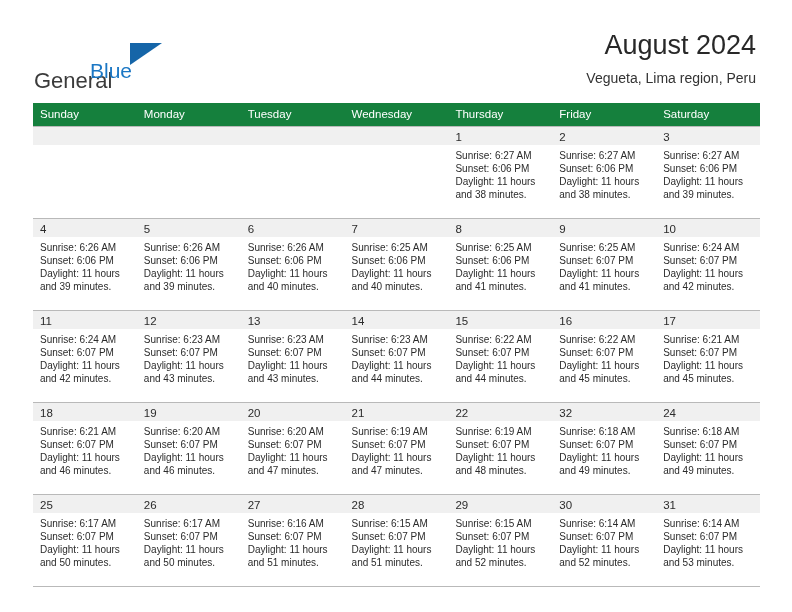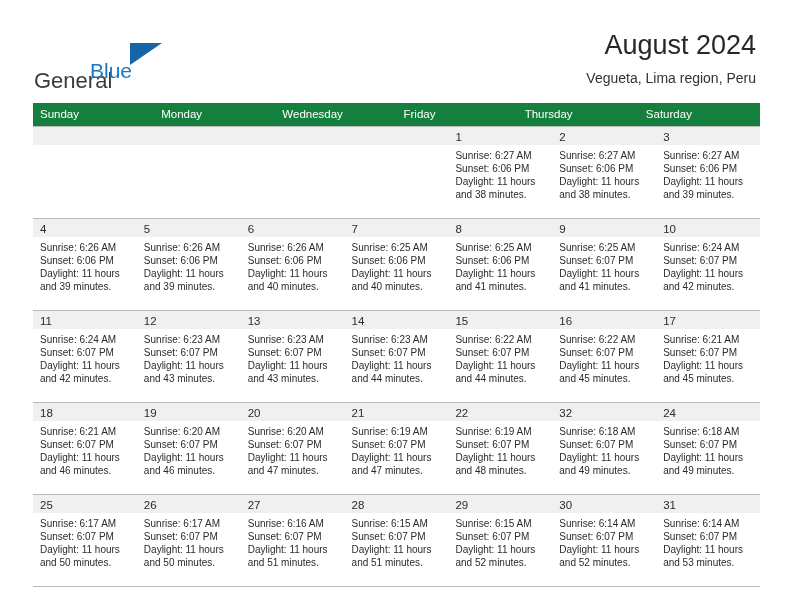--- a/index.html
+++ b/index.html
@@ -167,23 +167,24 @@
       <div class="location-subtitle">Vegueta, Lima region, Peru</div>
     </div>
 
   </div>
 
   <div class="calendar">
 
     <div class="weekdays">
       <div class="weekday">Sunday</div>
       <div class="weekday">Monday</div>
+      <div class="weekday">Tuesday</div>
       <div class="weekday">Wednesday</div>
+      <div class="weekday">Thursday</div>
       <div class="weekday">Friday</div>
-      <div class="weekday">Thursday</div>
       <div class="weekday">Saturday</div>
     </div>
 
     <div class="week">
       <div class="day-cell empty">
         <div class="day-num-bar"><span class="day-num"></span></div>
         <div class="day-info">
           <div></div>
           <div></div>
           <div></div>

